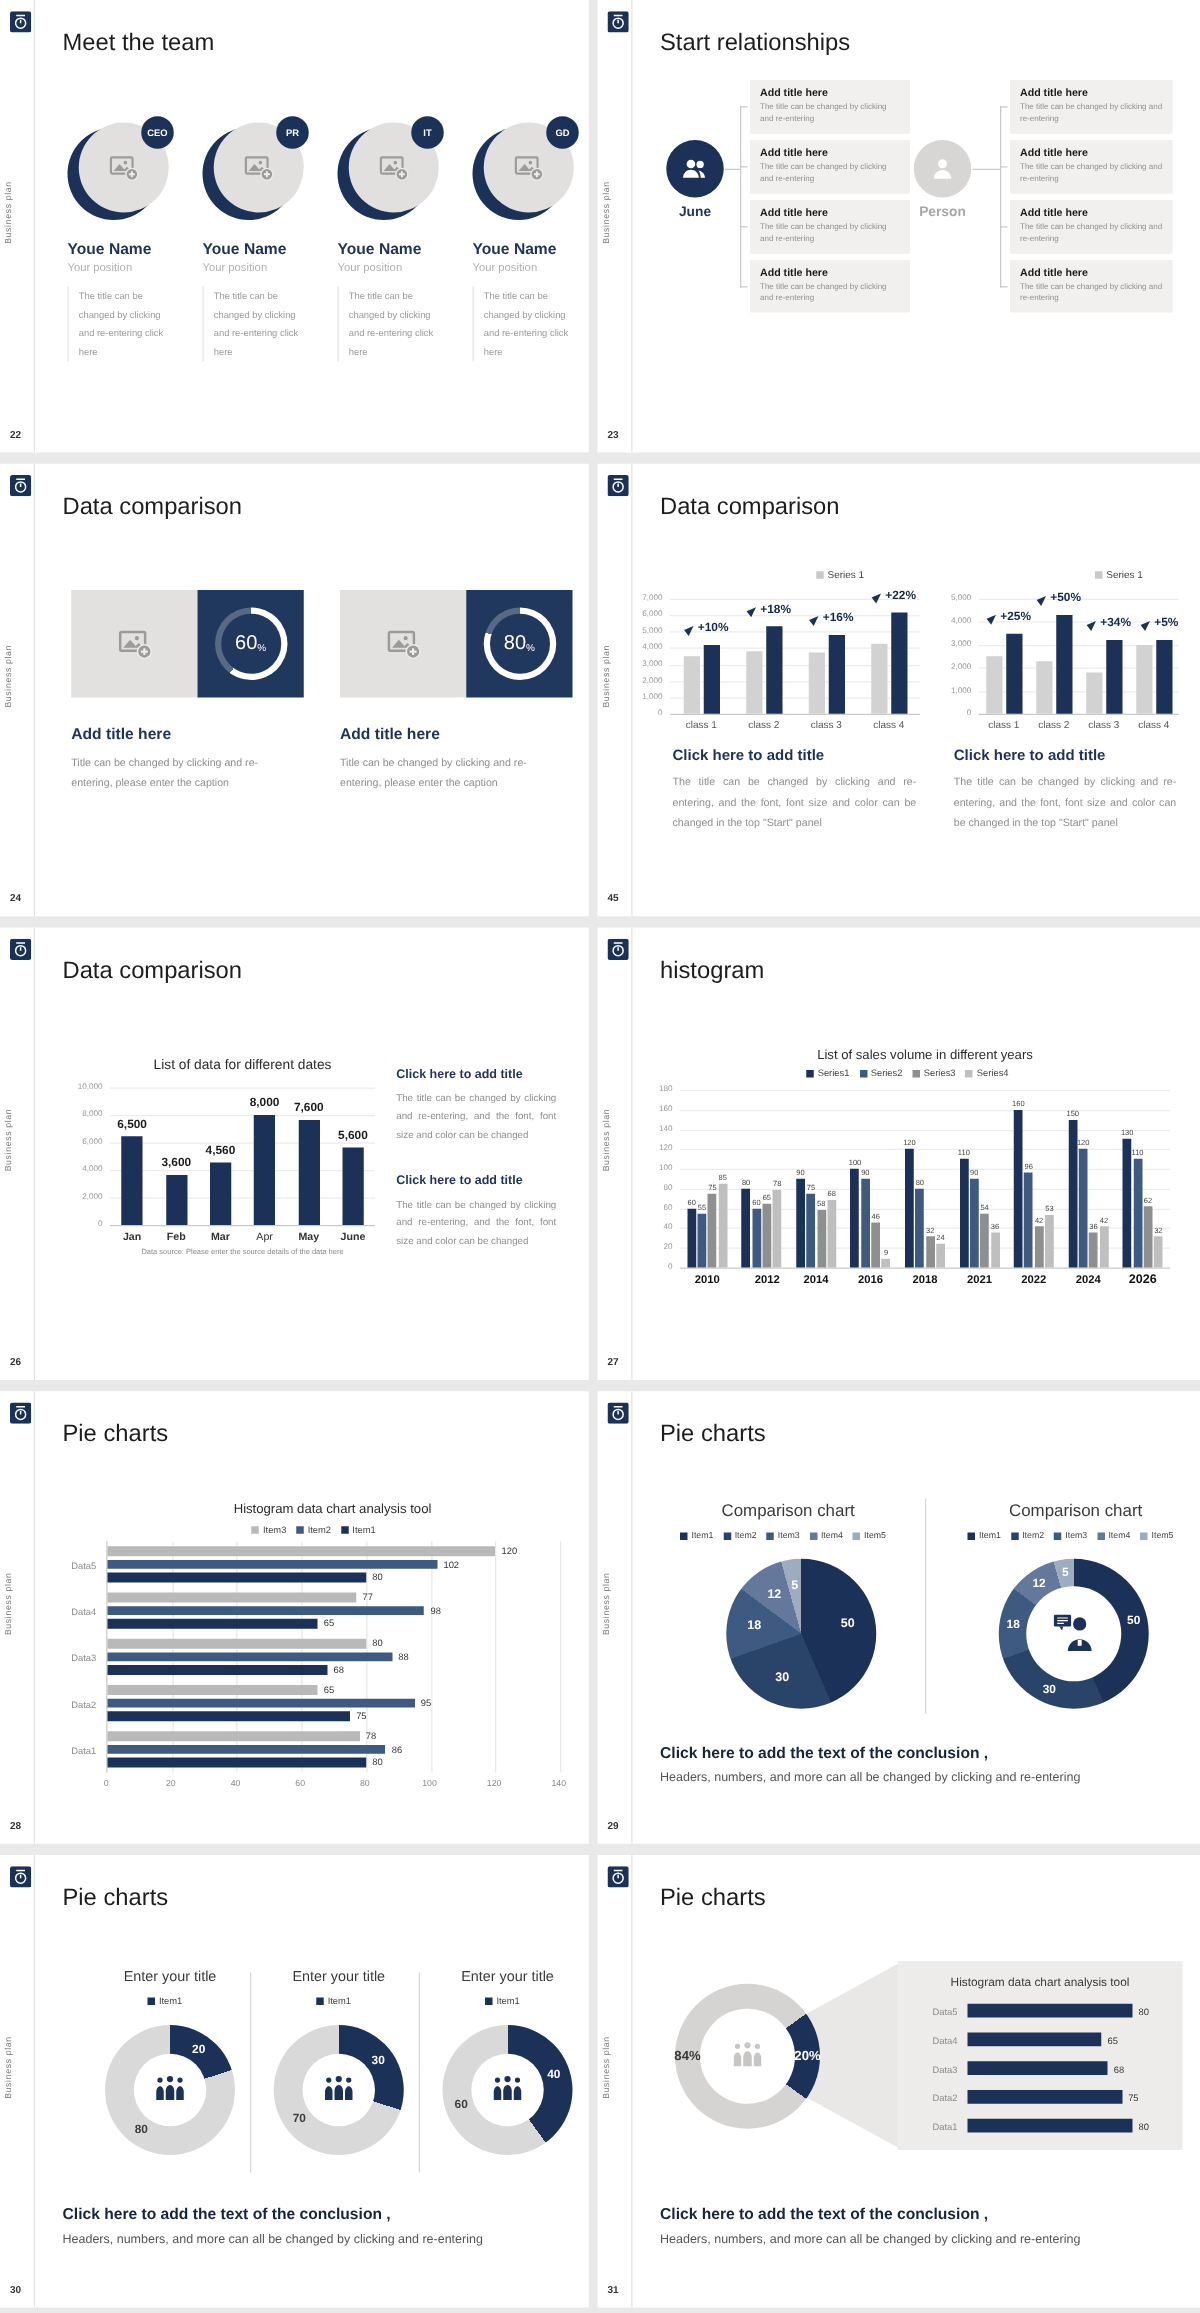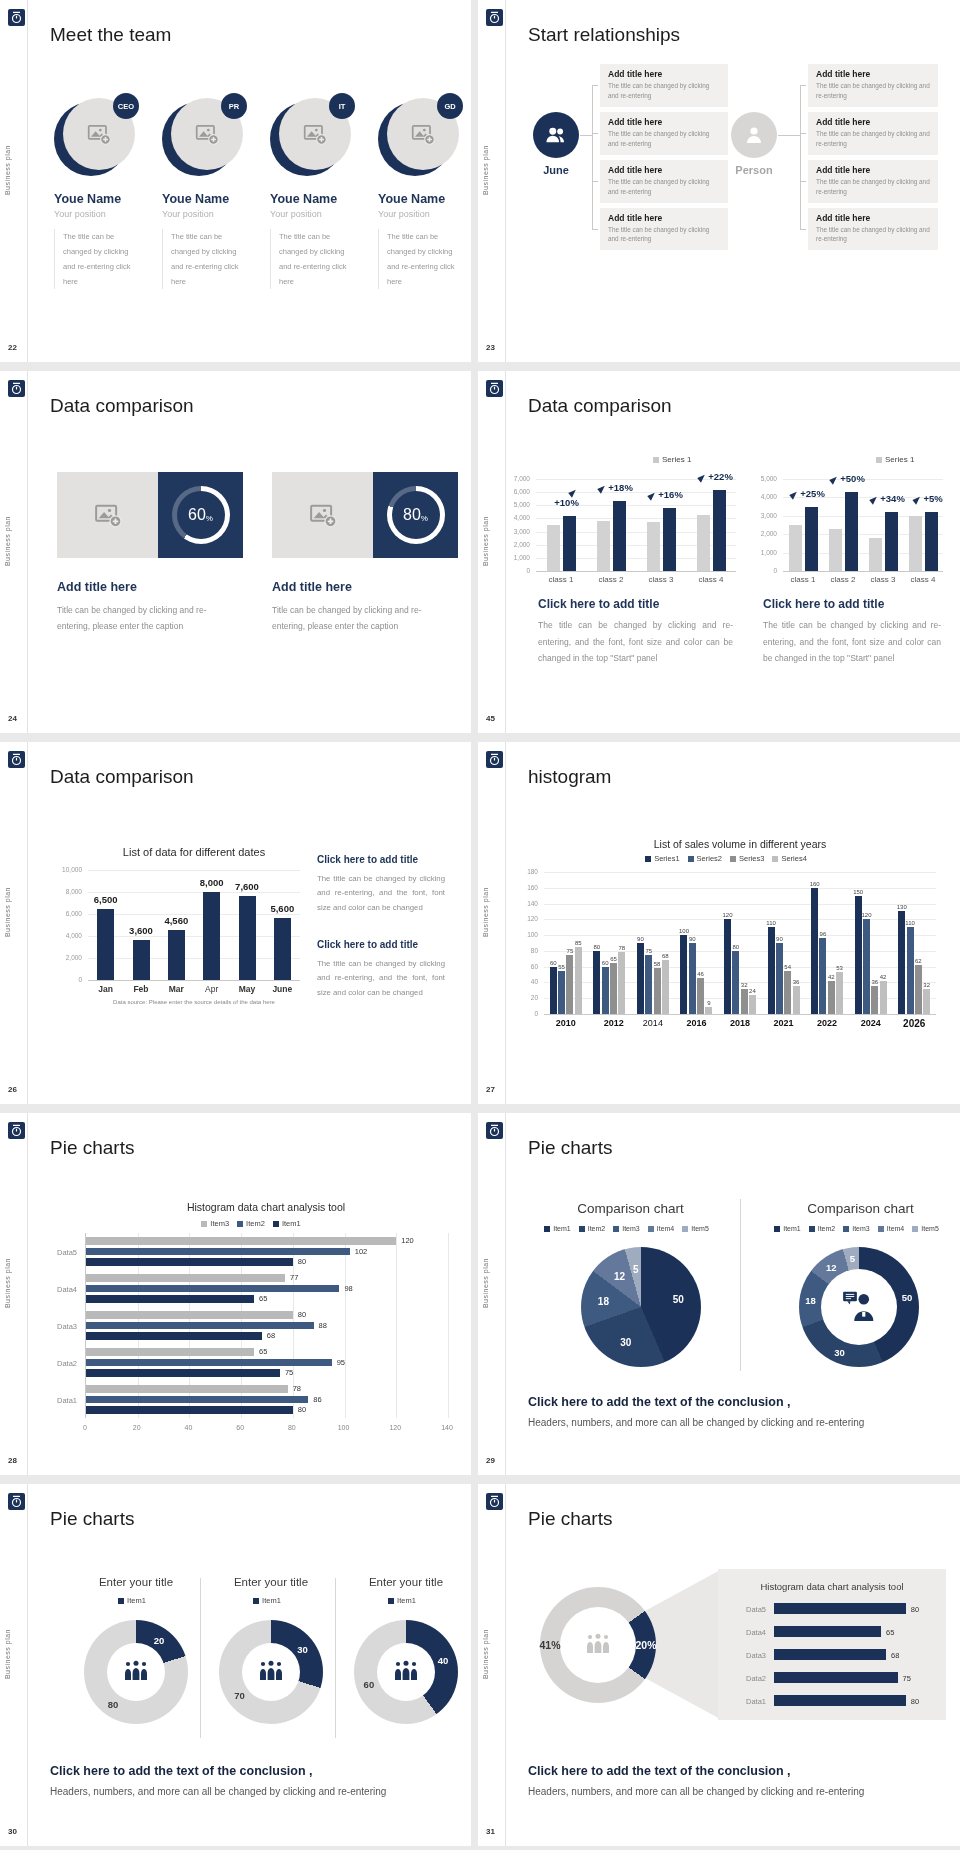--- a/index.html
+++ b/index.html
@@ -328,21 +328,21 @@
         <div class="plot" style="left: 32px; top: 8px; width: 200px; height: 92px;">
           <div class="hgrid" style="top: 78.8571px;"></div>
           <div class="hgrid" style="top: 65.7143px;"></div>
           <div class="hgrid" style="top: 52.5714px;"></div>
           <div class="hgrid" style="top: 39.4286px;"></div>
           <div class="hgrid" style="top: 26.2857px;"></div>
           <div class="hgrid" style="top: 13.1429px;"></div>
           <div class="hgrid" style="top: 0px;"></div>
           <div class="bar" style="left: 10.5px; width: 13px; height: 46px; background: rgb(210, 210, 210);"></div>
           <div class="bar" style="left: 26.5px; width: 13px; height: 55.2px; background: rgb(27, 49, 87);"></div>
-          <div class="ann" style="left: 33px; bottom: 63.2px; flex-direction: column;">
+          <div class="ann" style="left: 33px; bottom: 63.2px;">
             <div class="dart"></div>
             <div>+10%</div>
           </div>
           <div class="bar" style="left: 60.5px; width: 13px; height: 49.9429px; background: rgb(210, 210, 210);"></div>
           <div class="bar" style="left: 76.5px; width: 13px; height: 69.6571px; background: rgb(27, 49, 87);"></div>
           <div class="ann" style="left: 83px; bottom: 77.6571px;">
             <div class="dart"></div>
             <div>+18%</div>
           </div>
           <div class="bar" style="left: 110.5px; width: 13px; height: 48.6286px; background: rgb(210, 210, 210);"></div>
@@ -589,21 +589,21 @@
         <div class="ytick" style="left: 0px; top: 140.444px; width: 20px;">40</div>
         <div class="ytick" style="left: 0px; top: 124.667px; width: 20px;">60</div>
         <div class="ytick" style="left: 0px; top: 108.889px; width: 20px;">80</div>
         <div class="ytick" style="left: 0px; top: 93.1111px; width: 20px;">100</div>
         <div class="ytick" style="left: 0px; top: 77.3333px; width: 20px;">120</div>
         <div class="ytick" style="left: 0px; top: 61.5556px; width: 20px;">140</div>
         <div class="ytick" style="left: 0px; top: 45.7778px; width: 20px;">160</div>
         <div class="ytick" style="left: 0px; top: 30px; width: 20px;">180</div>
         <div class="cat" style="left: 26px; top: 180px; width: 43.5556px; font-size: 9px; font-weight: 700; color: rgb(17, 17, 17);">2010</div>
         <div class="cat" style="left: 74px; top: 180px; width: 43.5556px; font-size: 9px; font-weight: 700; color: rgb(17, 17, 17);">2012</div>
-        <div class="cat" style="left: 113.111px; top: 180px; width: 43.5556px; font-size: 9px; font-weight: 400; color: rgb(17, 17, 17);">2014</div>
+        <div class="cat" style="left: 113.111px; top: 180px; width: 43.5556px; font-size: 9px; font-weight: 700; color: rgb(17, 17, 17);">2014</div>
         <div class="cat" style="left: 156.667px; top: 180px; width: 43.5556px; font-size: 9px; font-weight: 700; color: rgb(17, 17, 17);">2016</div>
         <div class="cat" style="left: 200.222px; top: 180px; width: 43.5556px; font-size: 9px; font-weight: 700; color: rgb(17, 17, 17);">2018</div>
         <div class="cat" style="left: 243.778px; top: 180px; width: 43.5556px; font-size: 9px; font-weight: 700; color: rgb(17, 17, 17);">2021</div>
         <div class="cat" style="left: 287.333px; top: 180px; width: 43.5556px; font-size: 9px; font-weight: 700; color: rgb(17, 17, 17);">2022</div>
         <div class="cat" style="left: 330.889px; top: 180px; width: 43.5556px; font-size: 9px; font-weight: 700; color: rgb(17, 17, 17);">2024</div>
         <div class="cat" style="left: 374.444px; top: 180px; width: 43.5556px; font-size: 10px; font-weight: 700; color: rgb(17, 17, 17);">2026</div>
       </div>
   </div>
 
   <div class="slide" id="sl28" style="left:0;top:1113px;width:471px">
@@ -867,21 +867,21 @@
           <div class="cicon"><svg width="26" height="24" viewBox="0 0 26 22" fill="#c8c6c5">
               <circle cx="5" cy="5" r="2.1"></circle>
               <circle cx="13" cy="4.2" r="2.5"></circle>
               <circle cx="21" cy="5" r="2.1"></circle>
               <path d="M2 14.5c0-2.5 1.4-4.5 3-4.5s3 2 3 4.5V21H2z"></path>
               <path d="M9.6 14c0-2.8 1.5-5 3.4-5s3.4 2.2 3.4 5v7H9.6z"></path>
               <path d="M18 14.5c0-2.5 1.4-4.5 3-4.5s3 2 3 4.5V21h-6z"></path>
             </svg></div>
         </div>
         <div class="plabel" style="left: 106px; top: 58px; font-size: 10.5px; color: rgb(255, 255, 255);">20%</div>
-        <div class="plabel" style="left: 10px; top: 58px; font-size: 10.5px; color: rgb(58, 58, 58);">41%</div>
+        <div class="plabel" style="left: 10px; top: 58px; font-size: 10.5px; color: rgb(58, 58, 58);">84%</div>
       </div>
     <div class="panel" style="left:240px;top:85px;width:228px;height:151px">
       <div class="pc-title" style="left:0;top:12px;width:228px;font-size:9.5px">Histogram data chart analysis tool</div>
       <div id="s31-bars" style="position:absolute;left:12px;top:34px;width:204px;height:112px">
           <div class="hcat" style="left: 0px; top: 2px; width: 36px;">Data5</div>
           <div class="hbar" style="left: 44px; top: 0px; width: 131.765px; height: 11px; background: rgb(27, 49, 87);"></div>
           <div class="hval" style="left: 180.765px; top: 2px;">80</div>
           <div class="hcat" style="left: 0px; top: 25px; width: 36px;">Data4</div>
           <div class="hbar" style="left: 44px; top: 23px; width: 107.059px; height: 11px; background: rgb(27, 49, 87);"></div>
           <div class="hval" style="left: 156.059px; top: 25px;">65</div>

